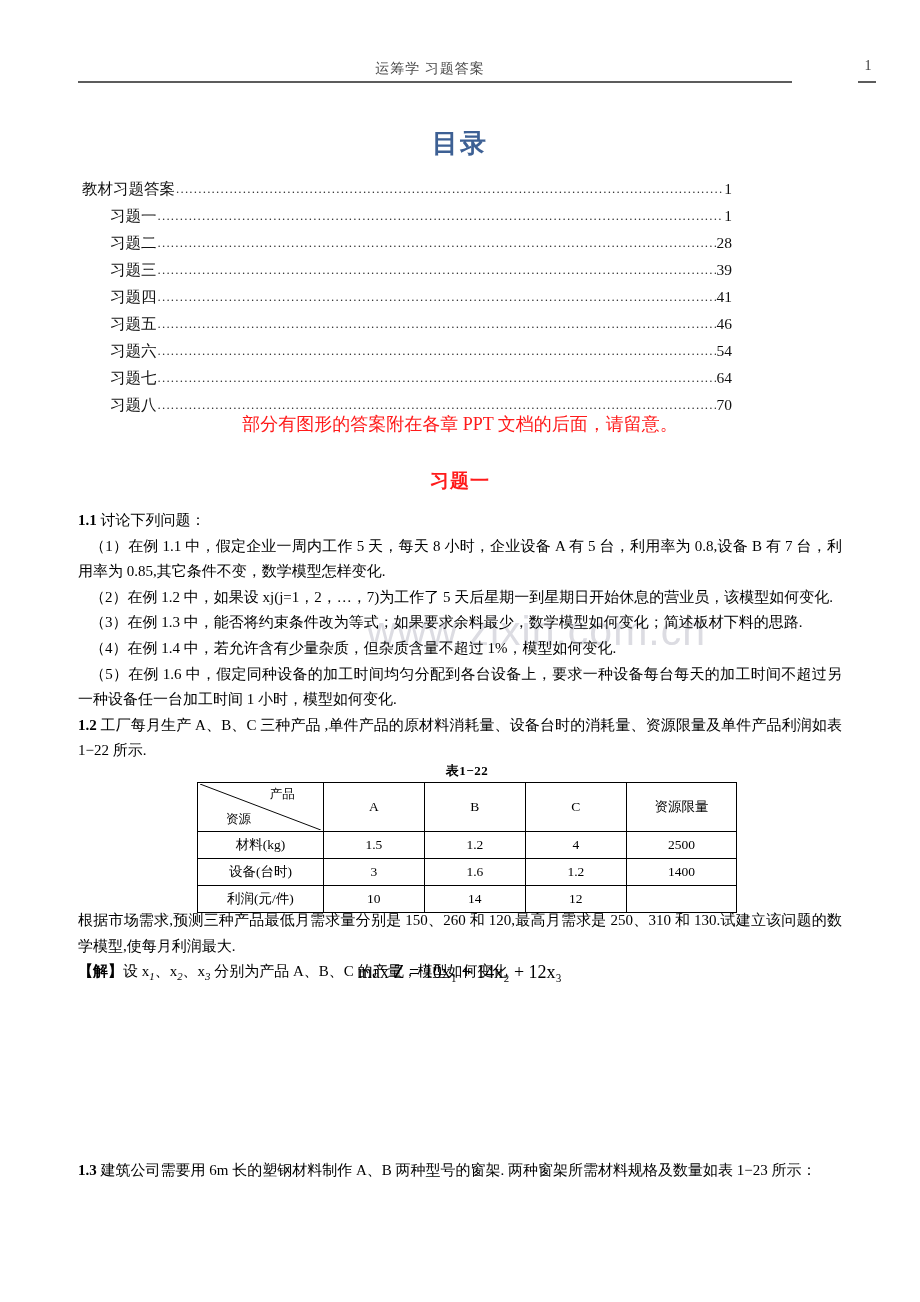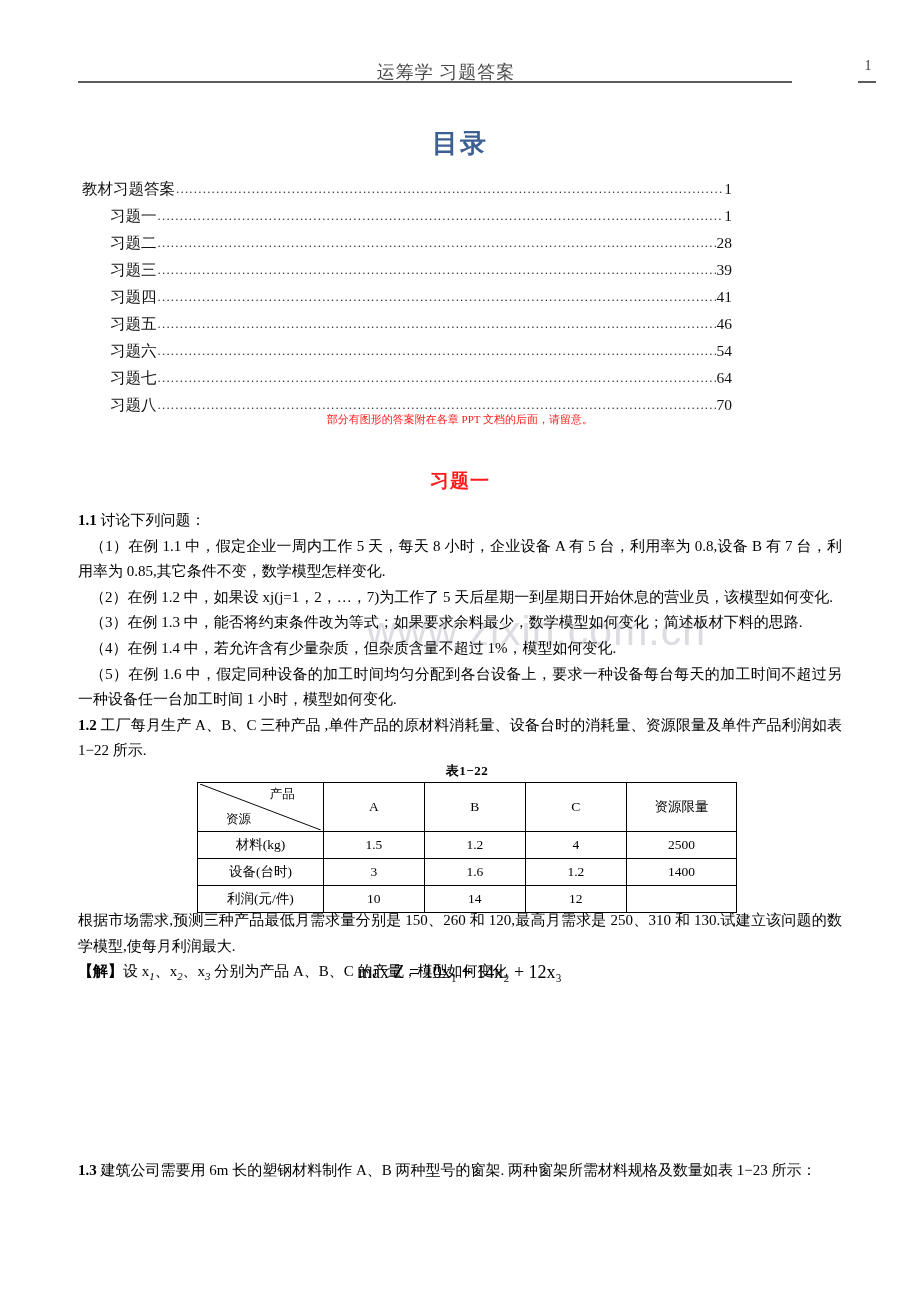--- a/index.html
+++ b/index.html
@@ -44,24 +44,23 @@
     width: 920px;
     height: 34px;
     z-index: 2;
   }
   .header-title {
     position: absolute;
     left: 0;
     top: 0;
     width: 860px;
     text-align: center;
-    font-size: 18px;
+    font-size: 14px;
     color: #4a4a4a;
     letter-spacing: 1px;
-    margin-left: 16px;
   }
   .header-rule {
     position: absolute;
     left: 78px;
     top: 21px;
     width: 714px;
     height: 2px;
     background: #5c5c5c;
   }
   .header-page-no {
@@ -126,21 +125,21 @@
   }
   .toc-page { flex: 0 0 auto; }
 
   
   .notice {
     position: absolute;
     left: 0;
     top: 412px;
     width: 920px;
     text-align: center;
-    font-size: 11px;
+    font-size: 18px;
     color: #ff1a1a;
     z-index: 2;
   }
   .section-heading {
     position: absolute;
     left: 0;
     top: 468px;
     width: 920px;
     text-align: center;
     font-size: 19px;

